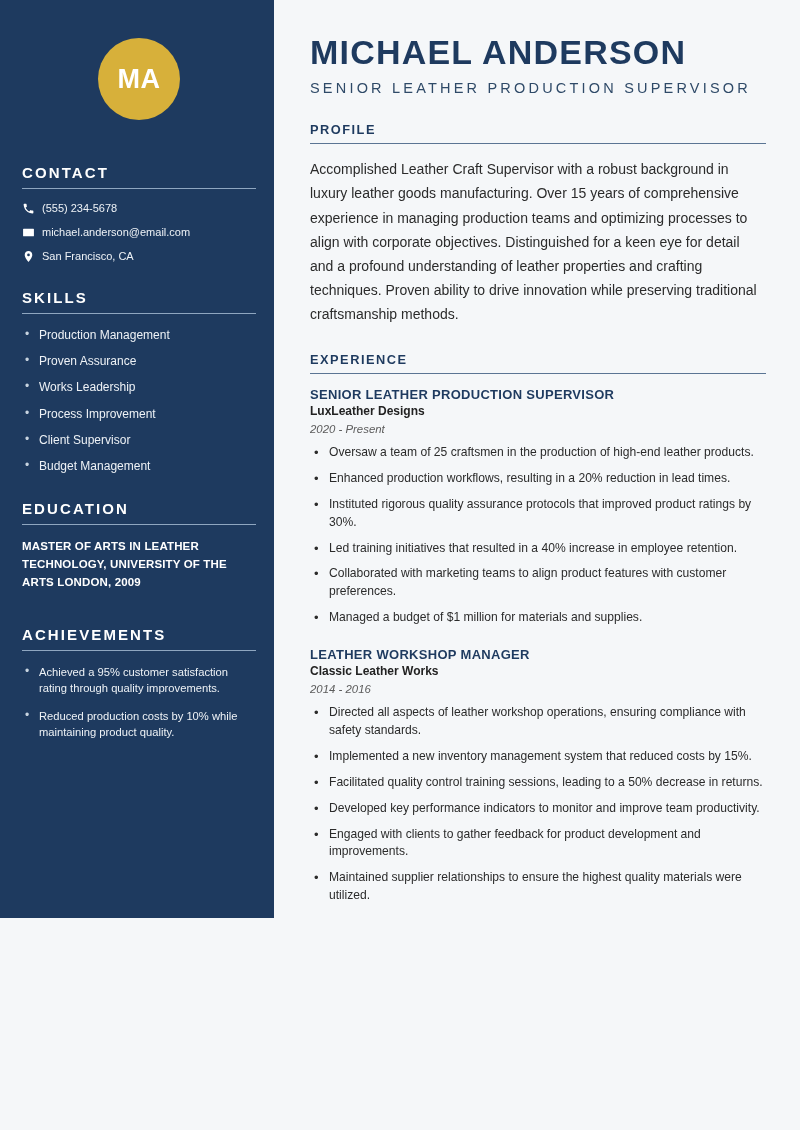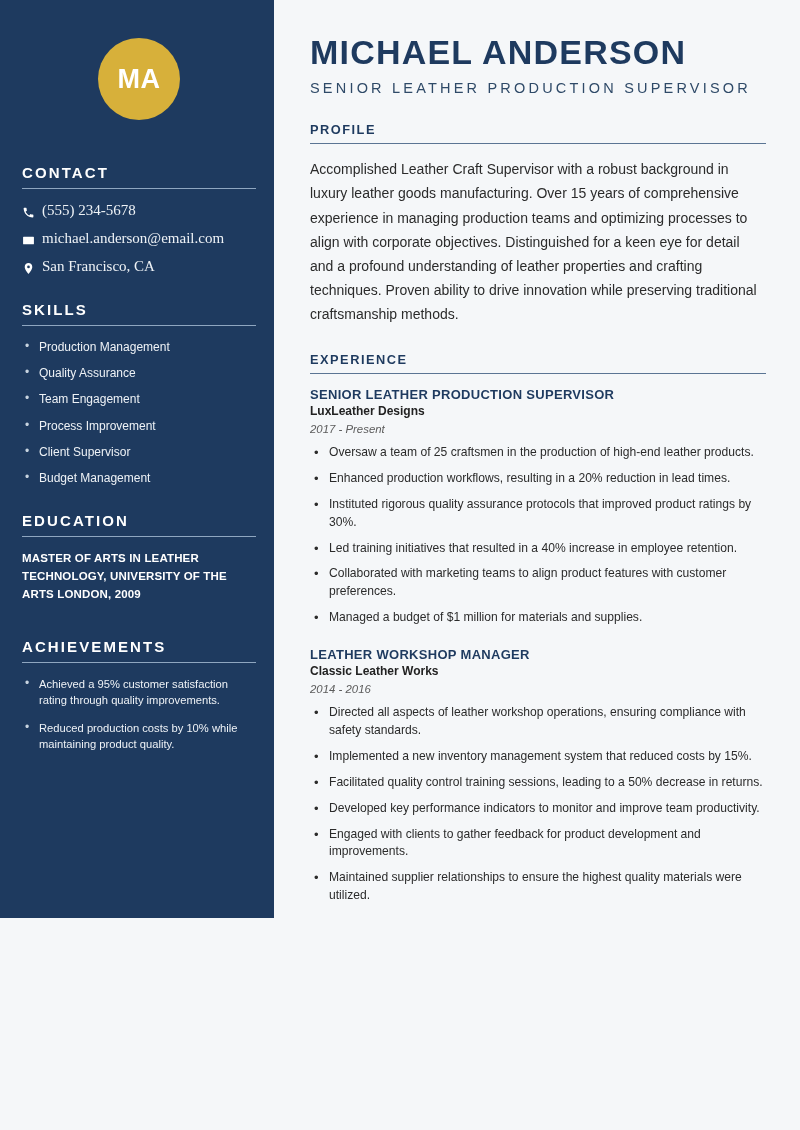--- a/index.html
+++ b/index.html
@@ -60,25 +60,24 @@
     margin-bottom: 7px;
   }
   .side-rule {
     height: 1px;
     background: #8fa6c0;
     margin-bottom: 13px;
   }
 
   .contact-row {
     display: flex;
-    align-items: flex-end;
+    align-items: flex-start;
     margin-bottom: 11px;
-    font-size: 15px;
+    font-size: 11px;
     color: #eef2f6;
-    font-family: Liberation Serif, serif;
   }
   .contact-icon {
     width: 20px;
     min-width: 20px;
     display: flex;
     align-items: center;
     justify-content: flex-start;
     color: #ffffff;
   }
   .contact-icon svg { display: block; }
@@ -250,22 +249,22 @@
         </span>
         <span>San Francisco, CA</span>
       </div>
     </section>
 
     <section class="side-section">
       <div class="side-heading">SKILLS</div>
       <div class="side-rule"></div>
       <ul class="side-list">
         <li>Production Management</li>
-        <li>Quality Assurance</li>
-        <li>Team Engagement</li>
+        <li>Proven Assurance</li>
+        <li>Works Leadership</li>
         <li>Process Improvement</li>
         <li>Client Supervisor</li>
         <li>Budget Management</li>
       </ul>
     </section>
 
 
     <section class="side-section">
       <div class="side-heading">EDUCATION</div>
       <div class="side-rule"></div>
@@ -294,21 +293,21 @@
       <p class="profile-text">Accomplished Leather Craft Supervisor with a robust background in luxury leather goods manufacturing. Over 15 years of comprehensive experience in managing production teams and optimizing processes to align with corporate objectives. Distinguished for a keen eye for detail and a profound understanding of leather properties and crafting techniques. Proven ability to drive innovation while preserving traditional craftsmanship methods.</p>
     </section>
 
     <section class="main-section">
       <div class="main-heading">EXPERIENCE</div>
       <div class="main-rule"></div>
 
       <div class="job">
         <div class="job-role">SENIOR LEATHER PRODUCTION SUPERVISOR</div>
         <div class="job-company">LuxLeather Designs</div>
-        <div class="job-dates">2017 - Present</div>
+        <div class="job-dates">2020 - Present</div>
         <ul class="job-bullets">
           <li>Oversaw a team of 25 craftsmen in the production of high-end leather products.</li>
           <li>Enhanced production workflows, resulting in a 20% reduction in lead times.</li>
           <li>Instituted rigorous quality assurance protocols that improved product ratings by 30%.</li>
           <li>Led training initiatives that resulted in a 40% increase in employee retention.</li>
           <li>Collaborated with marketing teams to align product features with customer preferences.</li>
           <li>Managed a budget of $1 million for materials and supplies.</li>
         </ul>
       </div>
 

